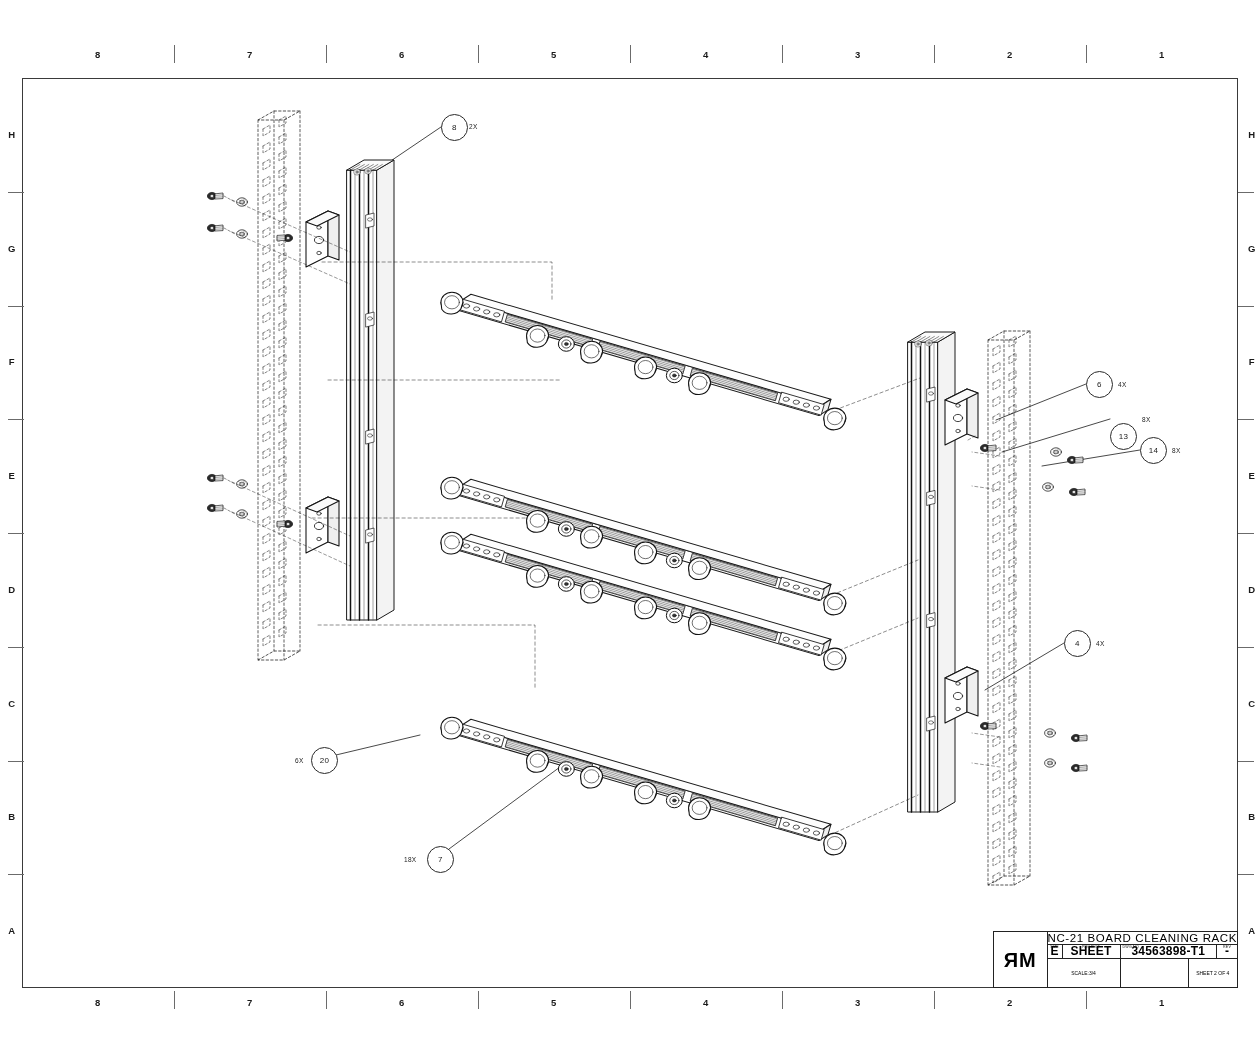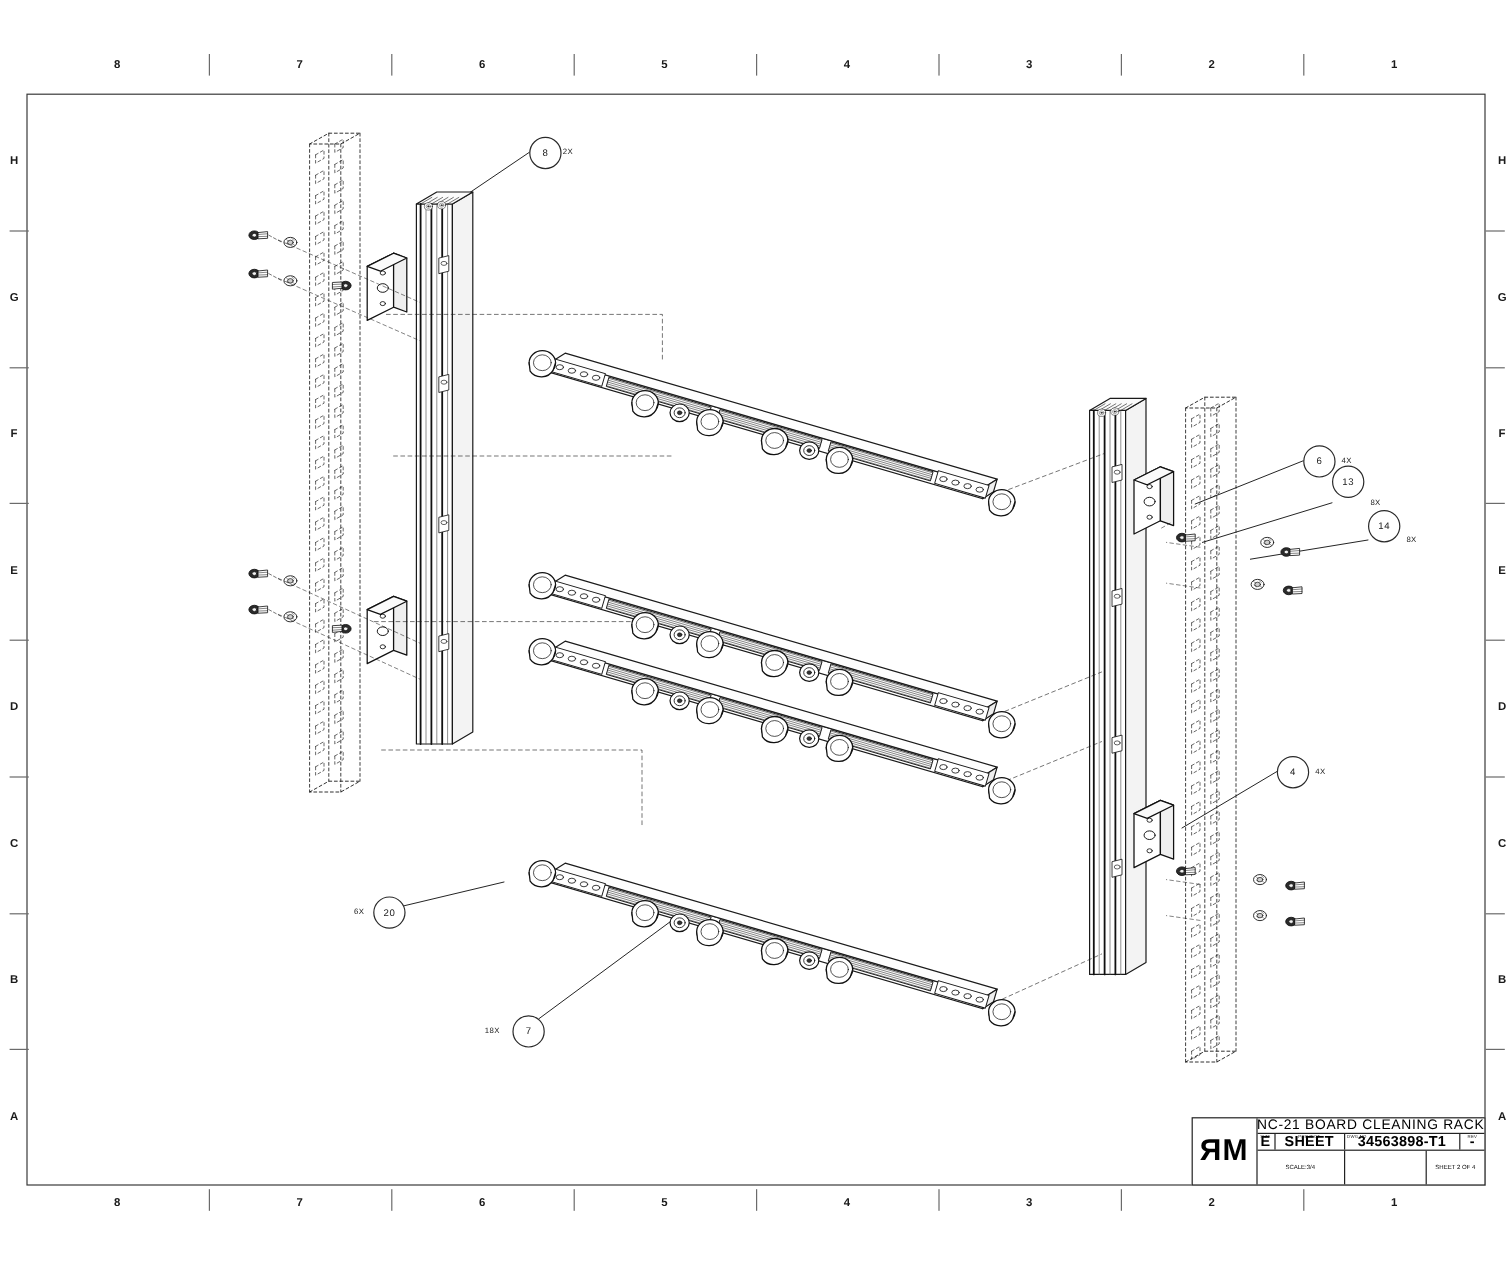--- a/index.html
+++ b/index.html
@@ -32,21 +32,21 @@
     position:absolute;right:22px;bottom:68px;
     width:245px;height:57px;border:1.1px solid #222;box-sizing:border-box;
     background:#fff;display:flex;flex-direction:column;
   }
   .tb-top{display:flex;height:100%;}
   .tb-logo{
     width:62px;border-right:1.1px solid #222;
     display:flex;align-items:center;justify-content:center;
   }
   .tb-logo span{
-    font-size:25px;font-weight:bold;letter-spacing:1px;
+    font-size:20px;font-weight:bold;letter-spacing:1px;
     font-family:"Liberation Sans", sans-serif;line-height:1;
   }
   .tb-right{flex:1;display:flex;flex-direction:column;}
   .tb-name{
     height:19px;display:flex;align-items:center;justify-content:center;
     border-bottom:1.1px solid #222;font-size:11.5px;letter-spacing:0.6px;
     white-space:nowrap;
   }
   .tb-row2{height:23px;display:flex;border-bottom:1.1px solid #222;}
   .tb-cell{position:relative;display:flex;align-items:flex-end;justify-content:center;
@@ -616,23 +616,23 @@
           </g>
         </g>
       </g>
   </svg>
 
   <div id="balloon-layer">
       <div class="balloon" style="left: 441px; top: 114px;">8</div>
       <div class="qty" style="left: 469px; top: 123px;">2X</div>
       <div class="balloon" style="left: 1086px; top: 371px;">6</div>
       <div class="qty" style="left: 1118px; top: 381px;">4X</div>
-      <div class="balloon" style="left: 1110px; top: 388px;">13</div>
+      <div class="balloon" style="left: 1110px; top: 423px;">13</div>
       <div class="qty" style="left: 1142px; top: 416px;">8X</div>
-      <div class="balloon" style="left: 1140px; top: 425px; text-align: right;">14</div>
+      <div class="balloon" style="left: 1140px; top: 437px; text-align: right;">14</div>
       <div class="qty" style="left: 1172px; top: 447px;">8X</div>
       <div class="balloon" style="left: 1064px; top: 630px;">4</div>
       <div class="qty" style="left: 1096px; top: 640px;">4X</div>
       <div class="balloon" style="left: 311px; top: 747px;">20</div>
       <div class="qty" style="left: 295px; top: 757px;">6X</div>
       <div class="balloon" style="left: 427px; top: 846px;">7</div>
       <div class="qty" style="left: 404px; top: 856px;">18X</div>
     </div>
 
   <div class="title-block">

